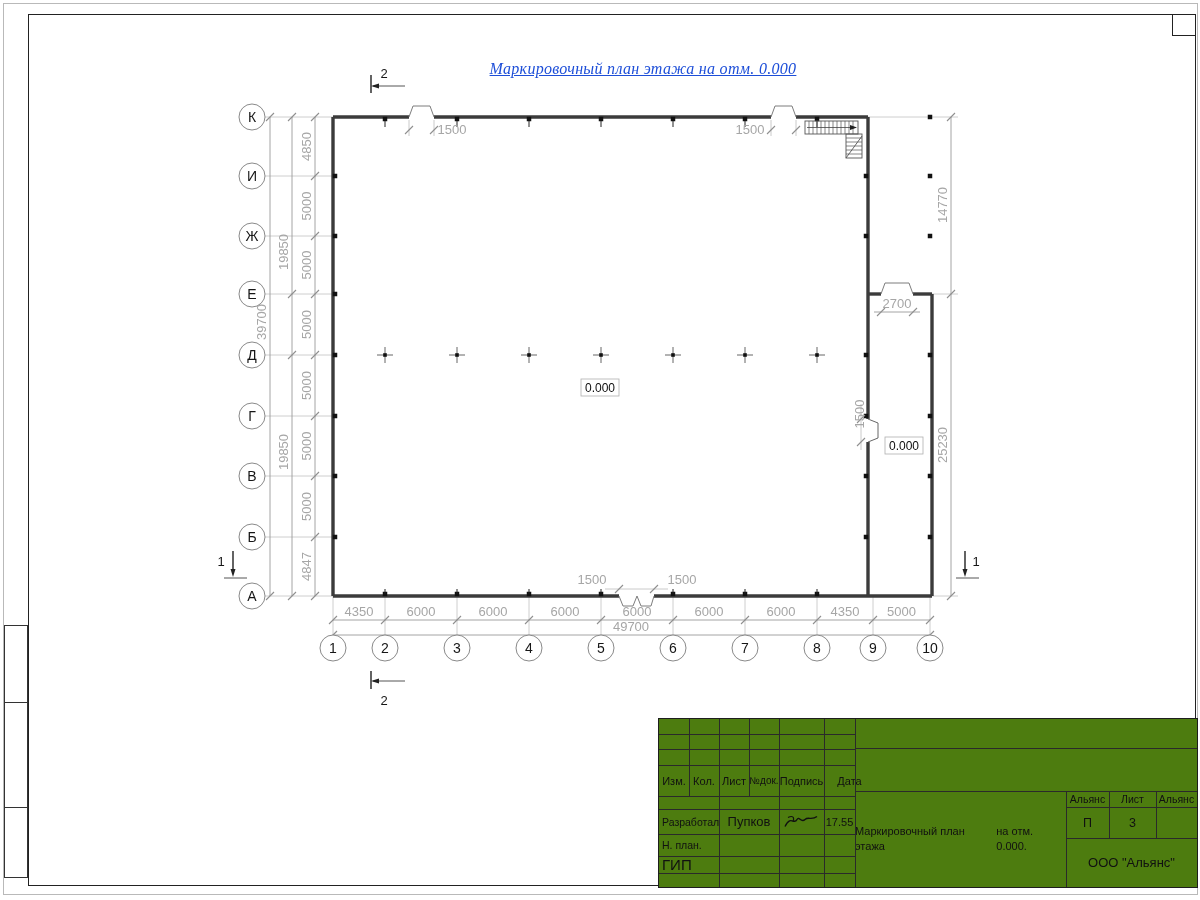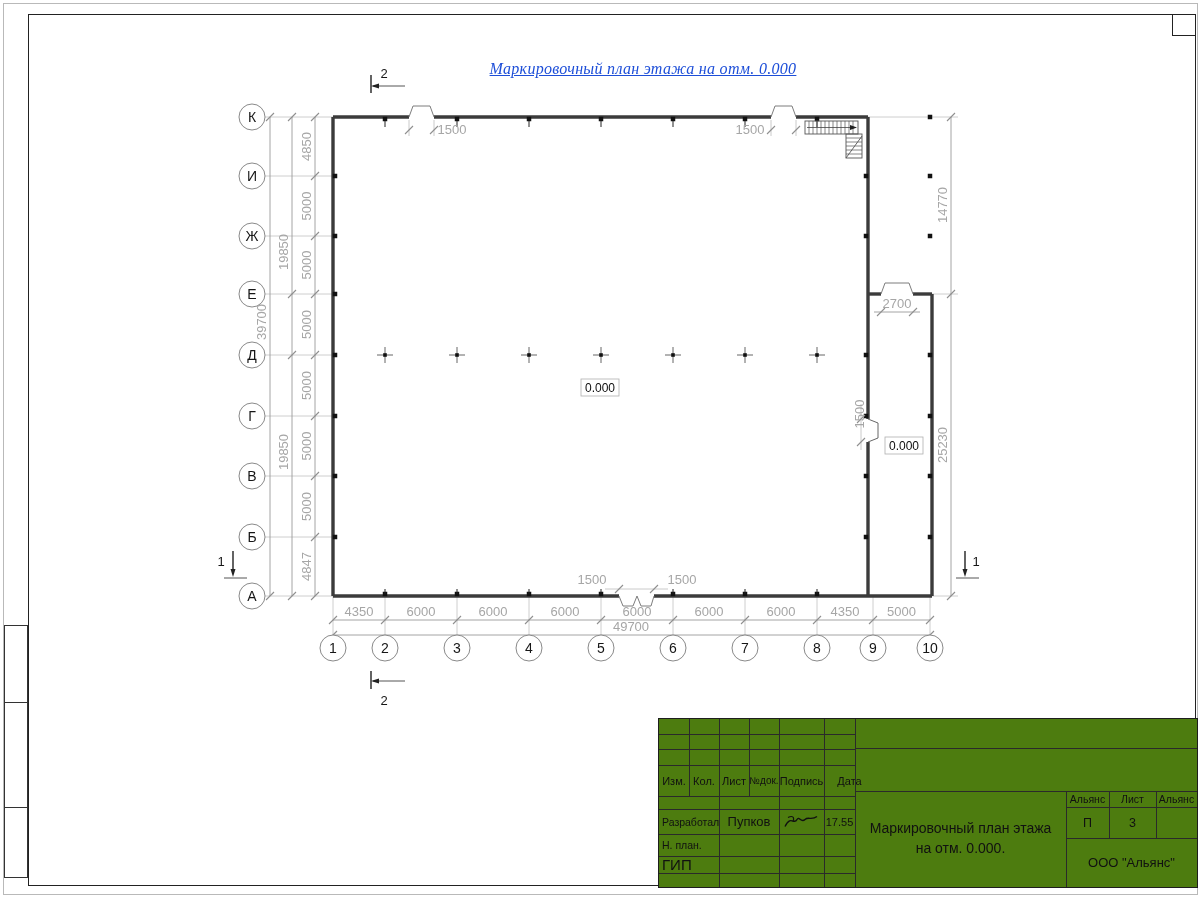--- a/index.html
+++ b/index.html
@@ -18,22 +18,22 @@
   #plan-svg{position:absolute;left:0;top:0;}
   
   .titleblock{position:absolute;left:658px;top:718px;width:538px;height:168px;
         border:1.6px solid #1e1e1e;box-sizing:content-box;background:#4d7c0f;}
   .titleblock i{position:absolute;background:#2a2a2a;display:block;}
   .titleblock i.v{width:1px;}
   .titleblock i.h{height:1px;}
   .cell{position:absolute;display:flex;align-items:center;justify-content:center;
         font-size:11px;color:#111;box-sizing:border-box;white-space:nowrap;overflow:hidden;}
   .cell.left{justify-content:flex-start;padding-left:3px;}
-  .doc-title{position:absolute;display:flex;flex-direction:column;align-items:center;
-        justify-content:center;font-size:14px;color:#111;line-height:1.4;}
+  .doc-title{position:absolute;display:flex;align-items:center;
+        justify-content:center;font-size:11px;color:#111;line-height:1.4;}
 </style>
 </head>
 <body>
 
 <div class="page">
   <div class="outer-border"></div>
   <div class="frame"></div>
   <div class="corner-box"></div>
   <div class="margin-box" style="left:4px;top:625px;width:24px;height:78px"></div>
   <div class="margin-box" style="left:4px;top:702px;width:24px;height:106px"></div>

